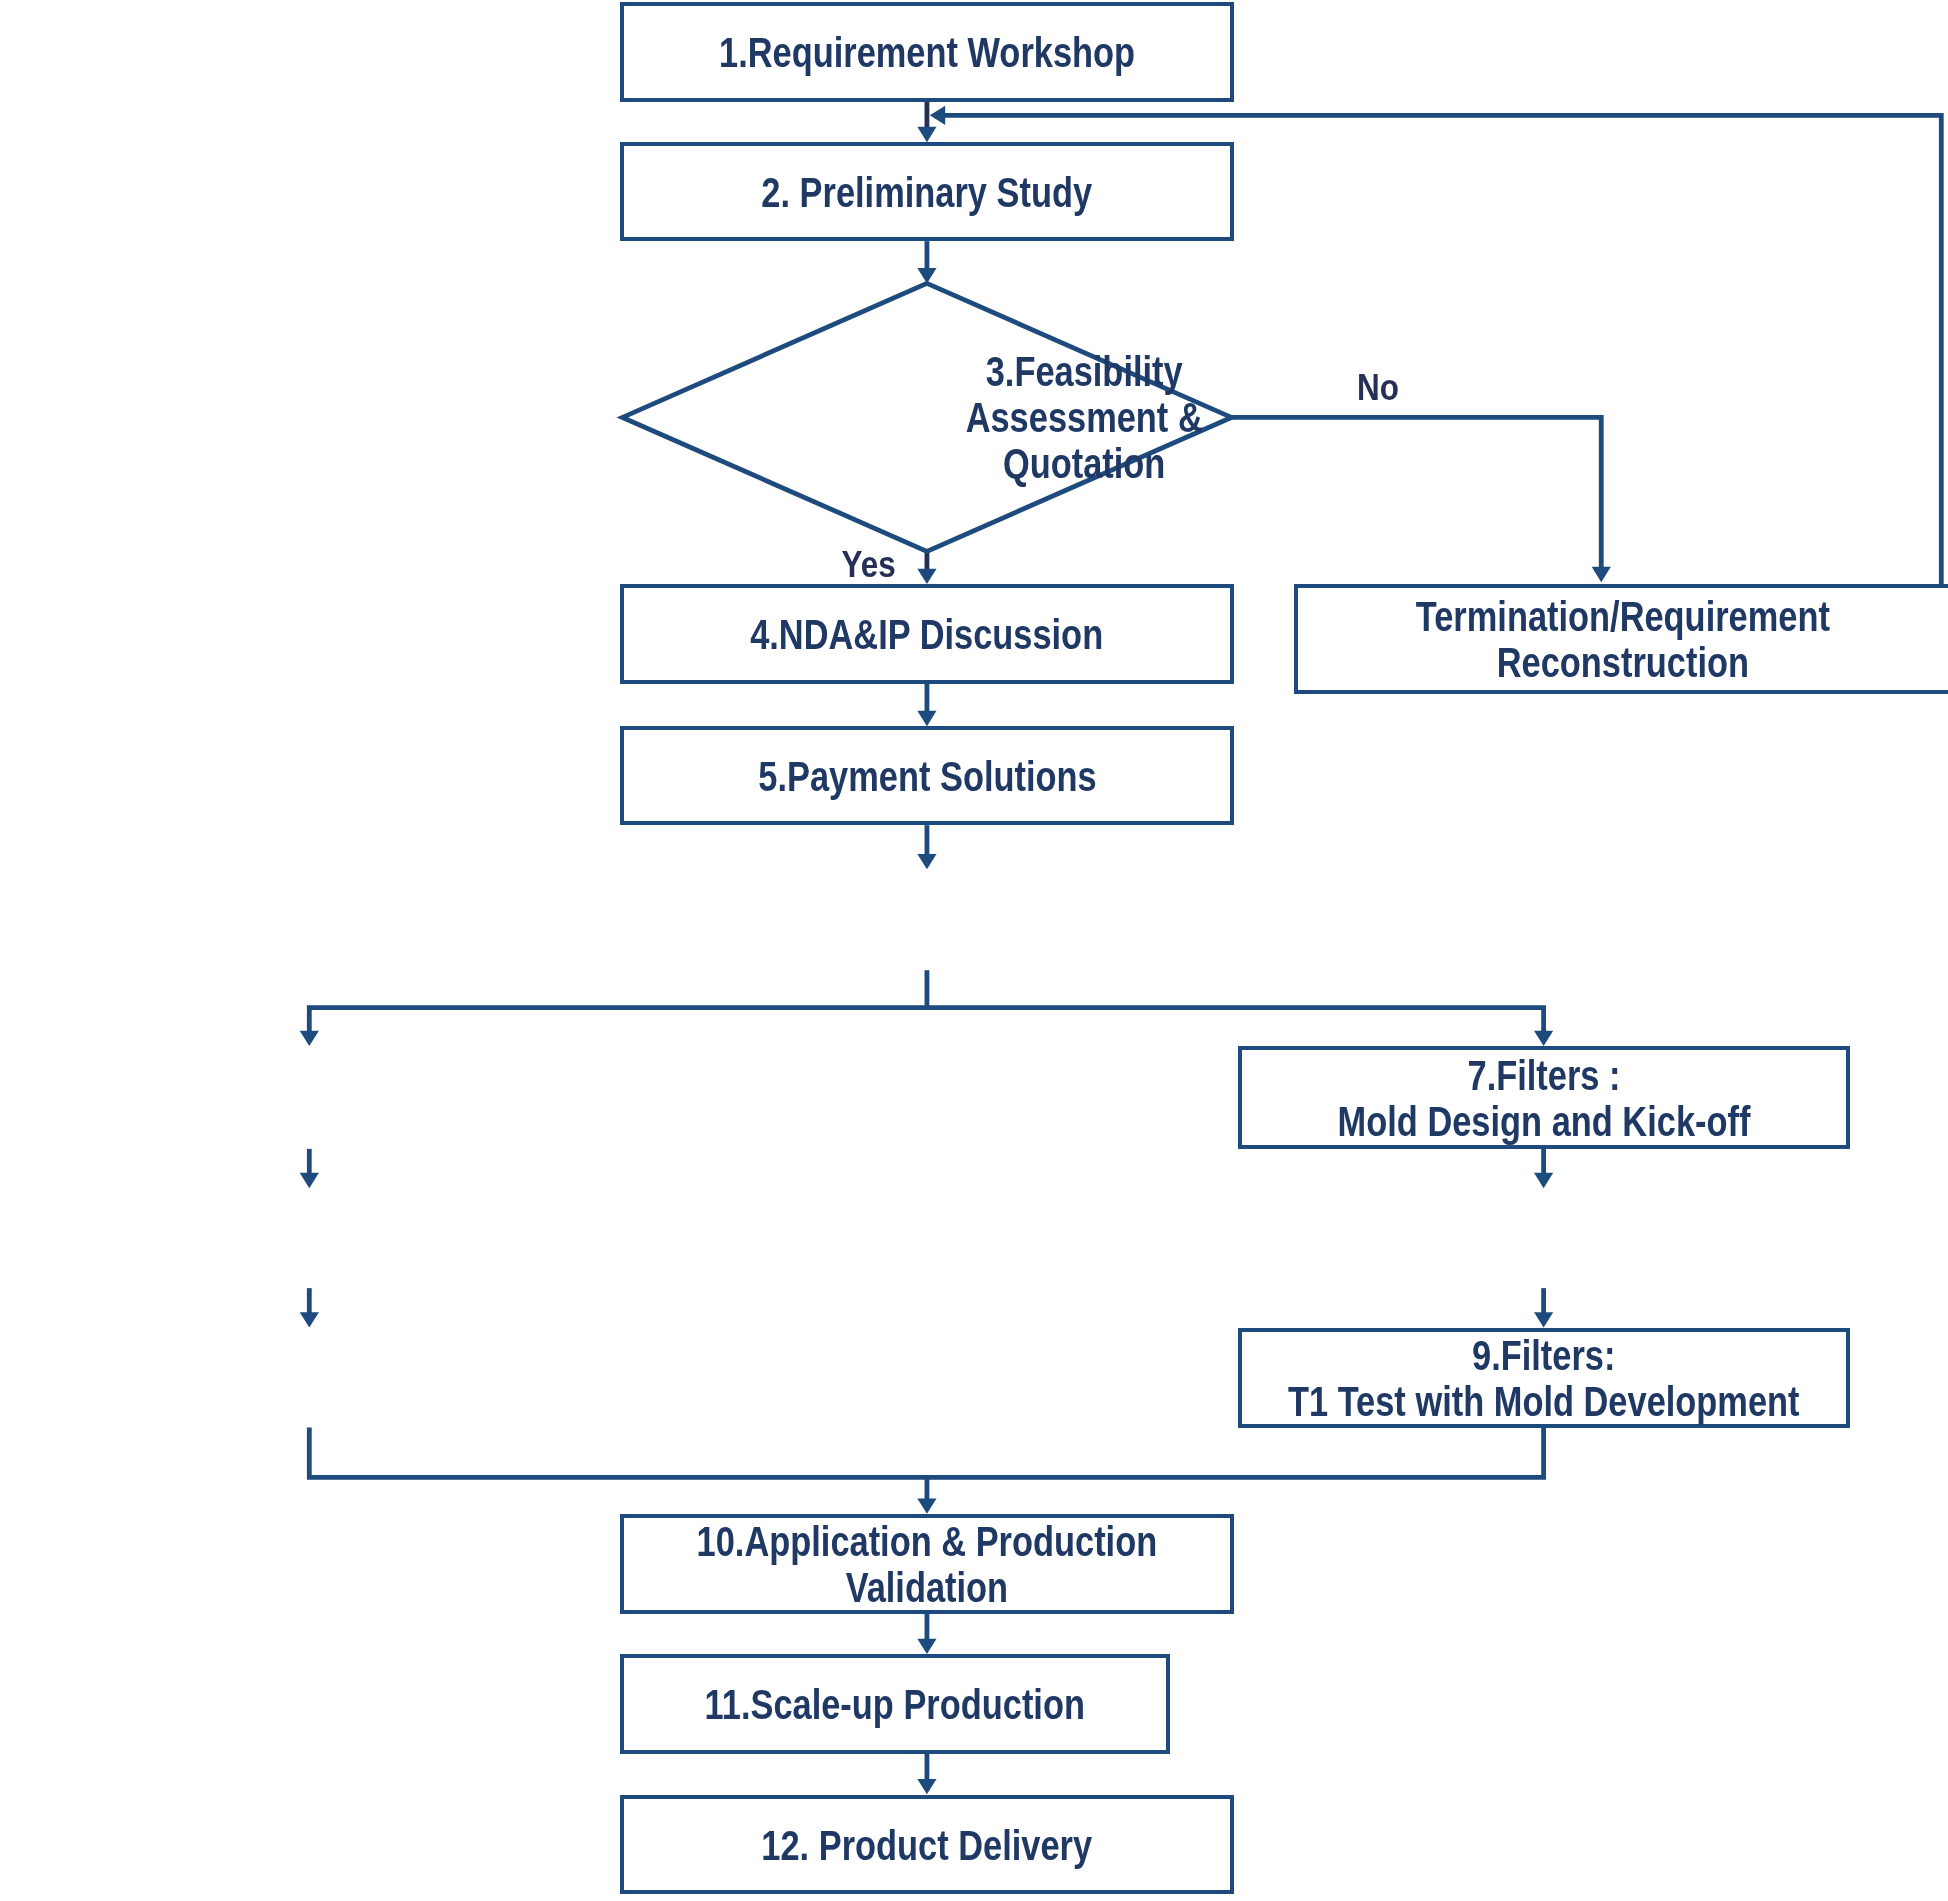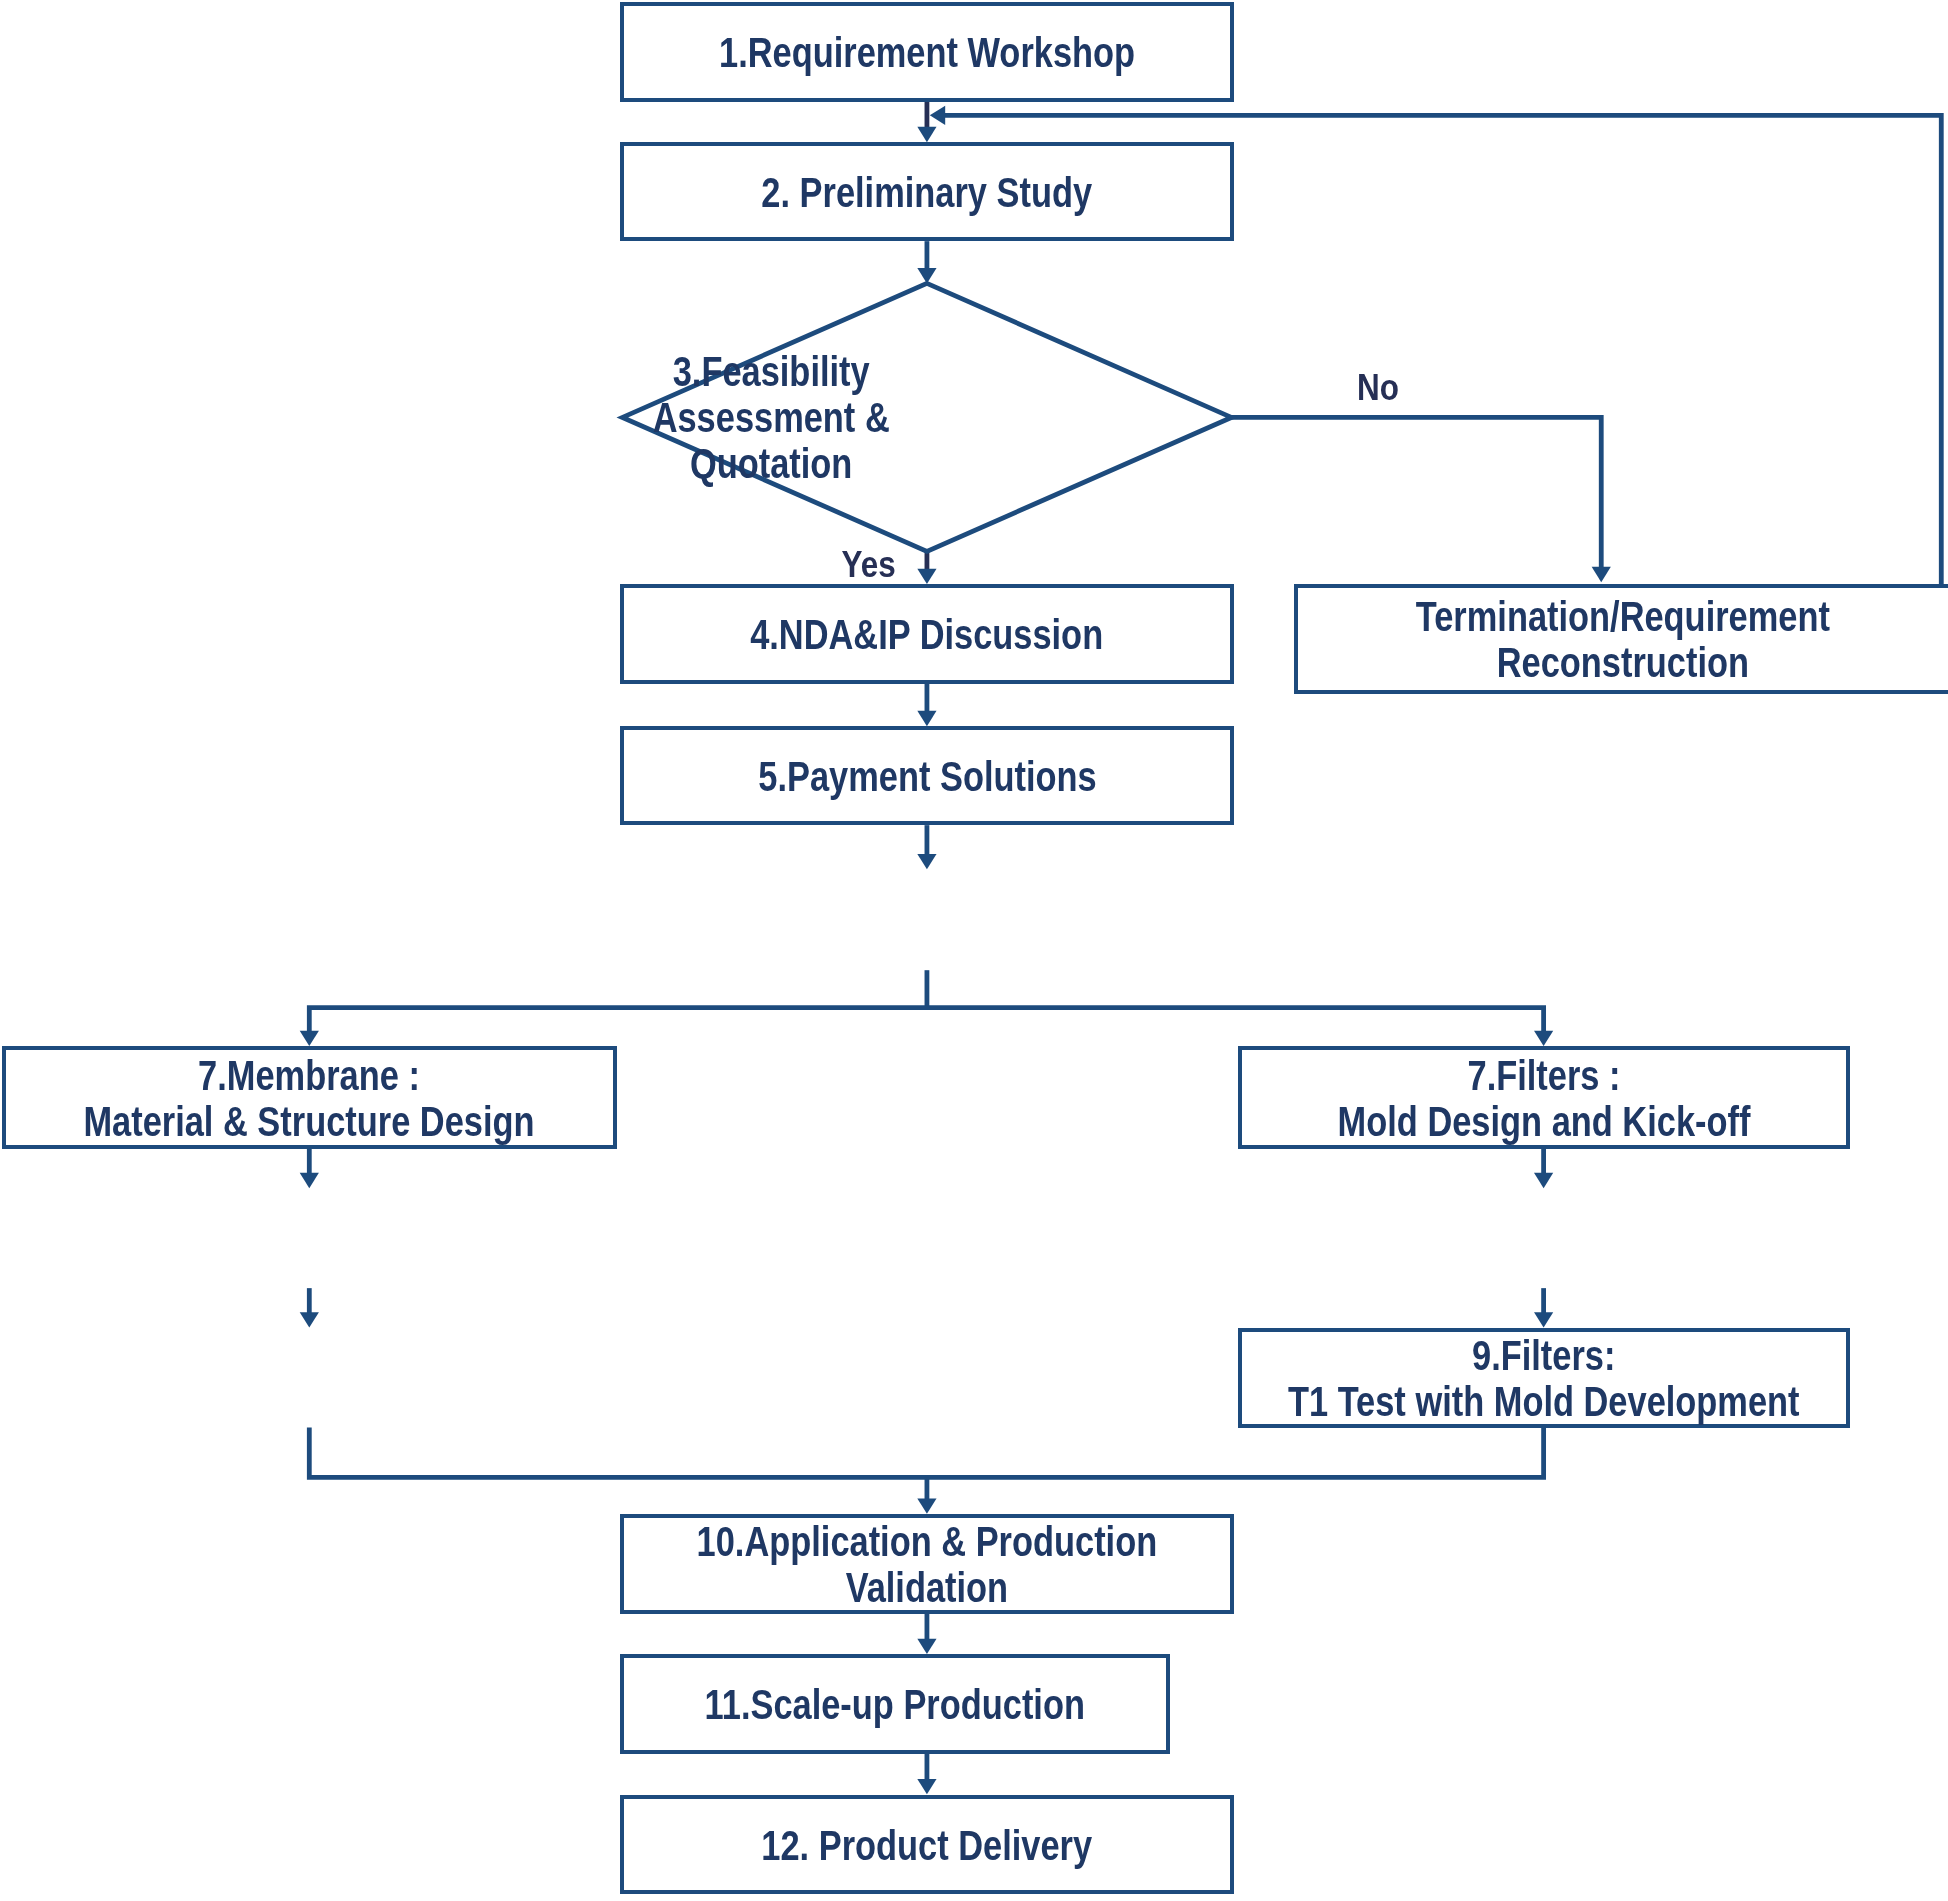--- a/index.html
+++ b/index.html
@@ -22,21 +22,21 @@
     position:absolute;background:#ffffff;border:4.8px solid var(--line);
     box-sizing:border-box;display:flex;align-items:center;justify-content:center;
   }
   .txt{
     font-weight:700;font-size:43px;line-height:46px;color:var(--text);
     text-align:center;transform:scaleX(0.80);transform-origin:50% 50%;
     white-space:nowrap;
   }
   .txt span{display:block;}
   .overlay{
-    position:absolute;display:flex;align-items:center;justify-content:flex-start;
+    position:absolute;display:flex;align-items:center;justify-content:flex-end;
     background:transparent;border:none;
   }
   .edge-label{
     position:absolute;font-weight:700;font-size:37px;line-height:37px;
     color:var(--label);transform:scaleX(0.85);transform-origin:50% 50%;
   }
 </style>
 </head>
 <body>
 
@@ -134,26 +134,20 @@
     </div>
   </div>
 
   <div class="node" style="left:620px;top:726px;width:614px;height:99px">
     <div class="txt">
       <span>5.Payment Solutions</span>
     </div>
   </div>
 
 
-  <div class="node" style="left:1.9px;top:1046px;width:615px;height:103px">
-    <div class="txt">
-      <span>7.Membrane :</span>
-      <span>Material &amp; Structure Design</span>
-    </div>
-  </div>
 
 
 
   <div class="node" style="left:1238px;top:1046px;width:612px;height:103px">
     <div class="txt">
       <span>7.Filters :</span>
       <span>Mold Design and Kick-off</span>
     </div>
   </div>
 

